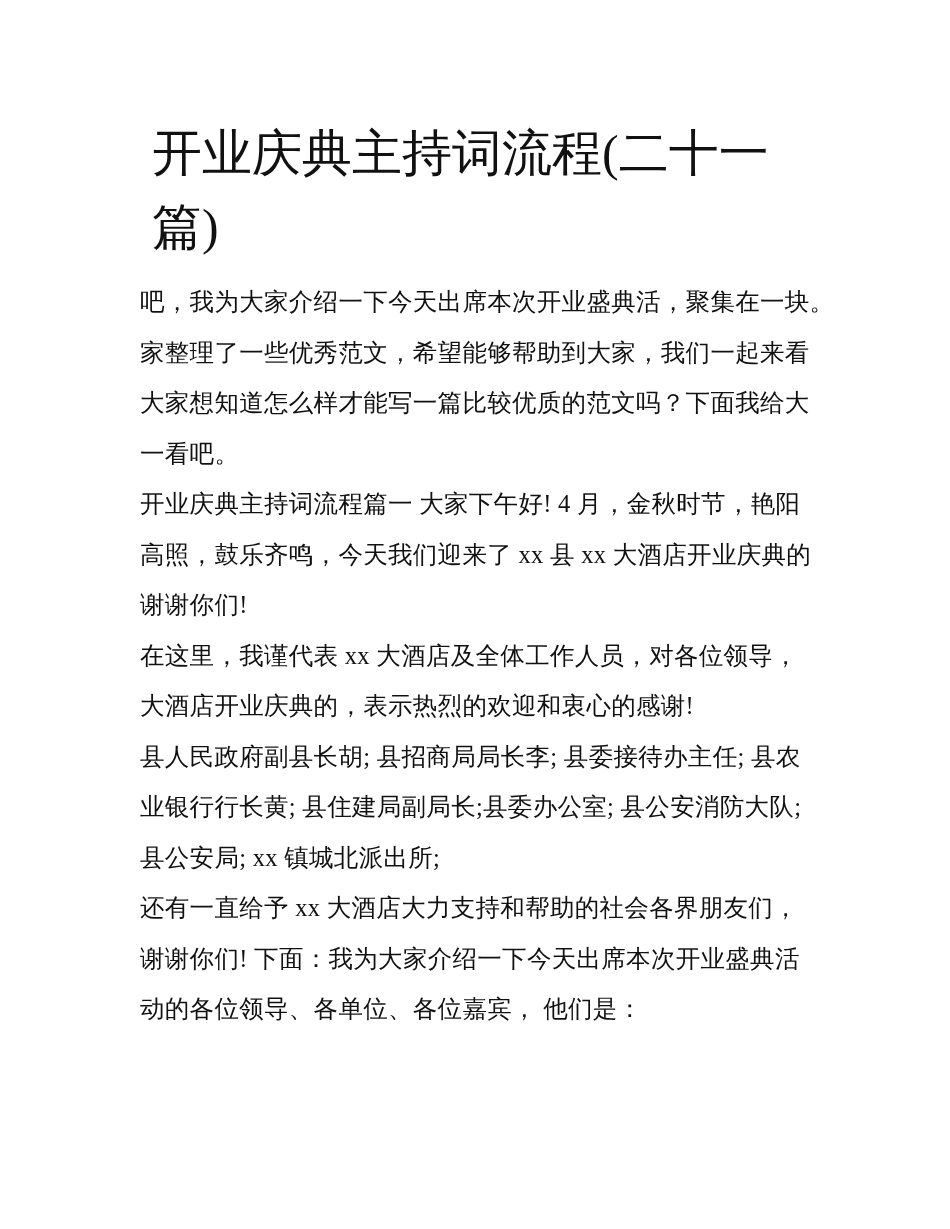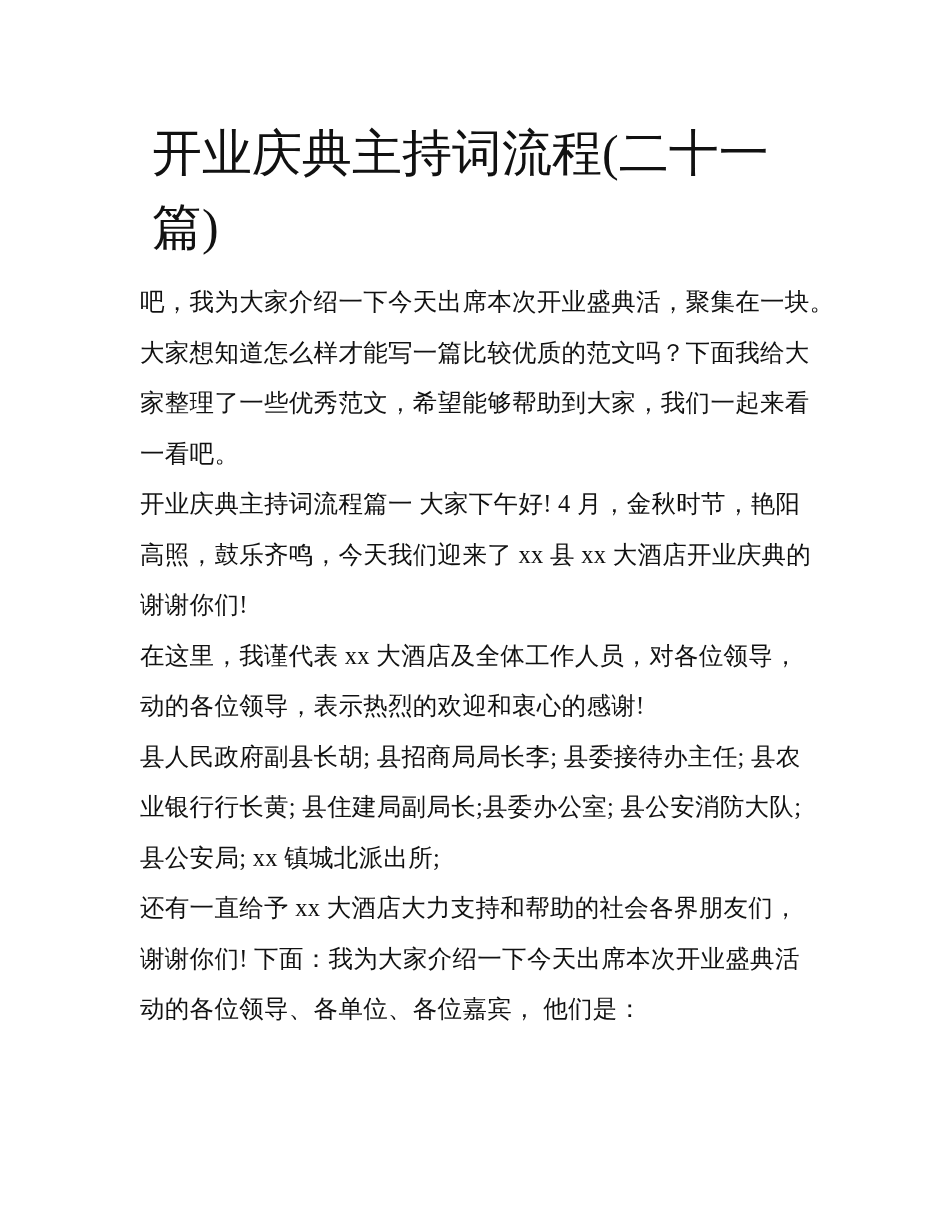--- a/index.html
+++ b/index.html
@@ -58,32 +58,32 @@
 
 <div class="page">
   <h1 class="title">
     <span class="title-line" style="display:block">开业庆典主持词流程(二十一</span>
     <span class="title-line" style="display:block">篇)</span>
   </h1>
 
   <div class="body-text">
     <p>
       <span class="line">吧，我为大家介绍一下今天出席本次开业盛典活，聚集在一块。</span>
+      <span class="line">家整理了一些优秀范文，希望能够帮助到大家，我们一起来看</span>
       <span class="line">大家想知道怎么样才能写一篇比较优质的范文吗？下面我给大</span>
-      <span class="line">家整理了一些优秀范文，希望能够帮助到大家，我们一起来看</span>
       <span class="line">一看吧。</span>
     </p>
     <p>
       <span class="line">开业庆典主持词流程篇一 大家下午好! 4 月，金秋时节，艳阳</span>
       <span class="line">高照，鼓乐齐鸣，今天我们迎来了 xx 县 xx 大酒店开业庆典的</span>
       <span class="line">谢谢你们!</span>
     </p>
     <p>
       <span class="line">在这里，我谨代表 xx 大酒店及全体工作人员，对各位领导，</span>
-      <span class="line">动的各位领导，表示热烈的欢迎和衷心的感谢!</span>
+      <span class="line">大酒店开业庆典的，表示热烈的欢迎和衷心的感谢!</span>
     </p>
     <p>
       <span class="line">县人民政府副县长胡; 县招商局局长李; 县委接待办主任; 县农</span>
       <span class="line">业银行行长黄; 县住建局副局长;县委办公室; 县公安消防大队;</span>
       <span class="line">县公安局; xx 镇城北派出所;</span>
     </p>
     <p>
       <span class="line">还有一直给予 xx 大酒店大力支持和帮助的社会各界朋友们，</span>
       <span class="line">谢谢你们! 下面：我为大家介绍一下今天出席本次开业盛典活</span>
       <span class="line">动的各位领导、各单位、各位嘉宾， 他们是：</span>

